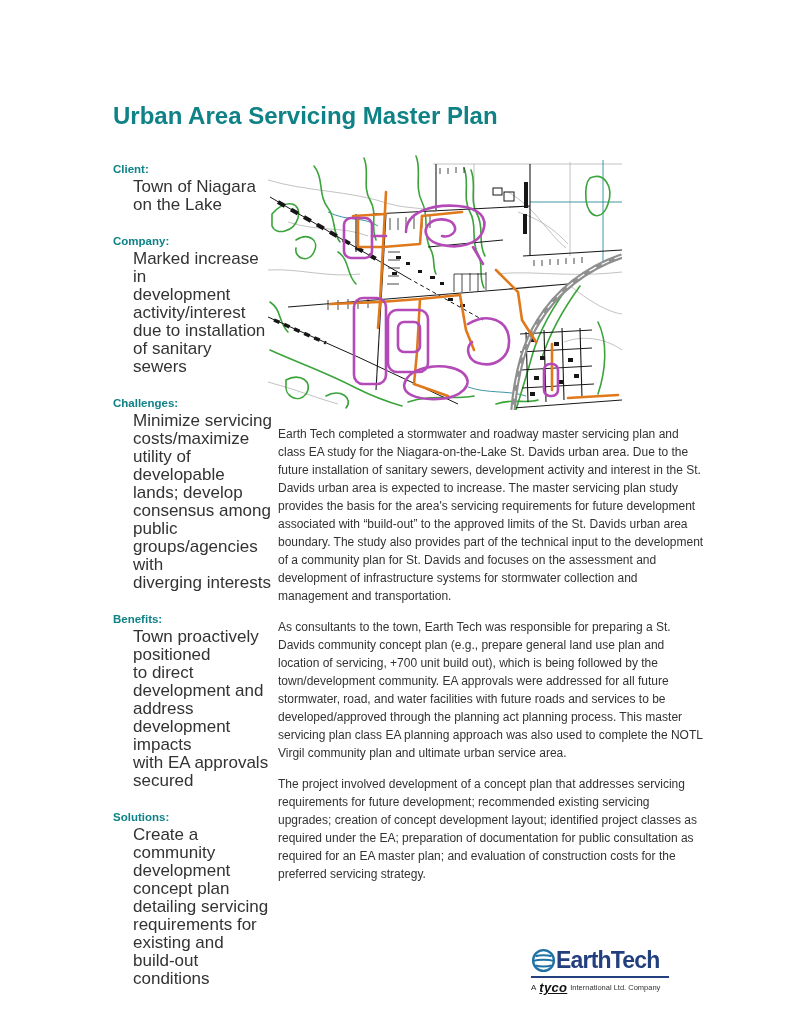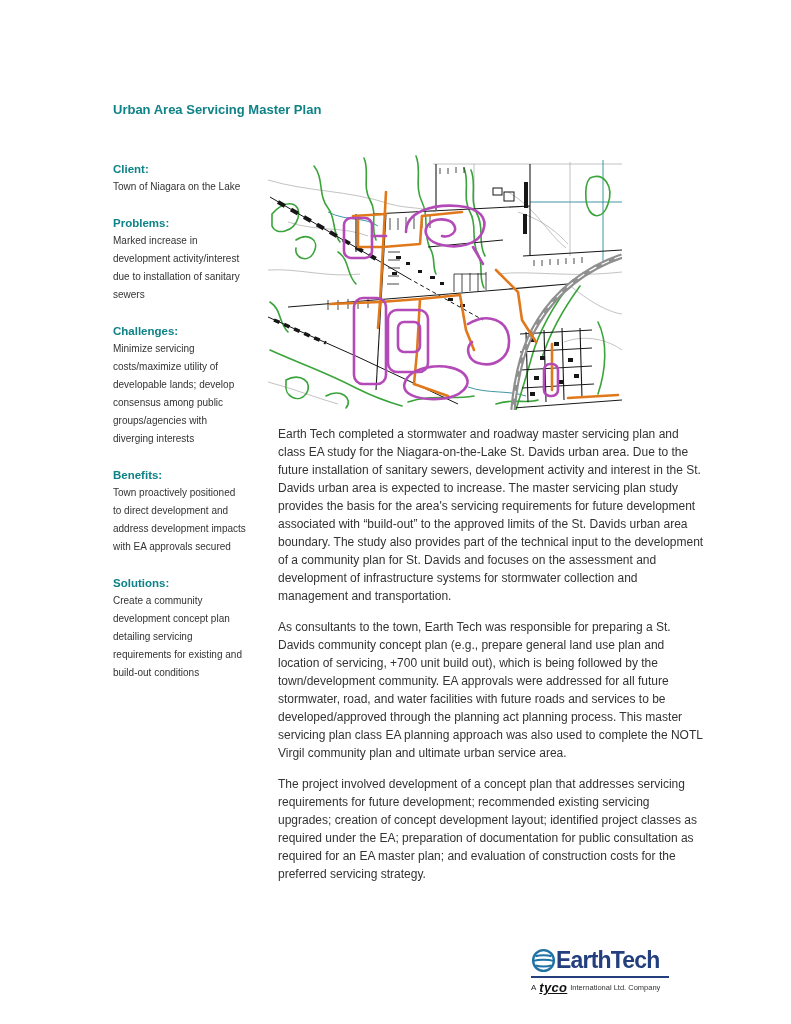--- a/index.html
+++ b/index.html
@@ -6,27 +6,27 @@
   .page{
     position:relative;
     width:791px;height:1024px;
     background:#ffffff;
     margin:0 auto;
     font-family:"Liberation Sans",sans-serif;
     overflow:hidden;
   }
   .title{
     position:absolute;left:113px;top:102px;margin:0;
-    font-size:13px;font-weight:bold;color:#0E8286;letter-spacing:0;
+    font-size:24px;font-weight:bold;color:#0E8286;letter-spacing:0;
   }
   
   .sidebar{position:absolute;left:113px;top:160px;width:160px;}
   .side-sec{margin:0 0 18px 0;}
   .side-head{color:#0E8286;font-weight:bold;font-size:11.5px;line-height:18px;}
-  .side-body{color:#333333;font-size:10px;line-height:18px;white-space:pre-line;}
+  .side-body{color:#333333;font-size:17px;line-height:18px;white-space:pre-line;margin-left:20px;}
   
   .map{position:absolute;left:268px;top:152px;width:354px;height:258px;margin:0;}
   .map svg{display:block;width:354px;height:258px;background:#ffffff;}
   .g-parcel{stroke:#b3b3b3;fill:none;stroke-width:0.8;}
   .g-teal{stroke:#2a8a9a;fill:none;stroke-width:0.9;}
   .g-green{stroke:#3aa43a;fill:none;stroke-width:1.6;stroke-linecap:round;}
   .g-rail{stroke:#161616;fill:none;}
   .g-road{stroke:#1a1a1a;fill:none;stroke-width:1.1;}
   .g-comb{stroke:#1a1a1a;fill:none;stroke-width:0.8;}
   .g-bldg{fill:#161616;stroke:none;}
@@ -55,21 +55,21 @@
 <div class="page">
 
   <h1 class="title">Urban Area Servicing Master Plan</h1>
 
   <aside class="sidebar">
     <section class="side-sec">
       <div class="side-head">Client:</div>
       <div class="side-body">Town of Niagara on the Lake</div>
     </section>
     <section class="side-sec">
-      <div class="side-head">Problems:</div>
+      <div class="side-head">Company:</div>
       <div class="side-body">Marked increase in
 development activity/interest
 due to installation of sanitary
 sewers</div>
     </section>
     <section class="side-sec">
       <div class="side-head">Challenges:</div>
       <div class="side-body">Minimize servicing
 costs/maximize utility of
 developable lands; develop

